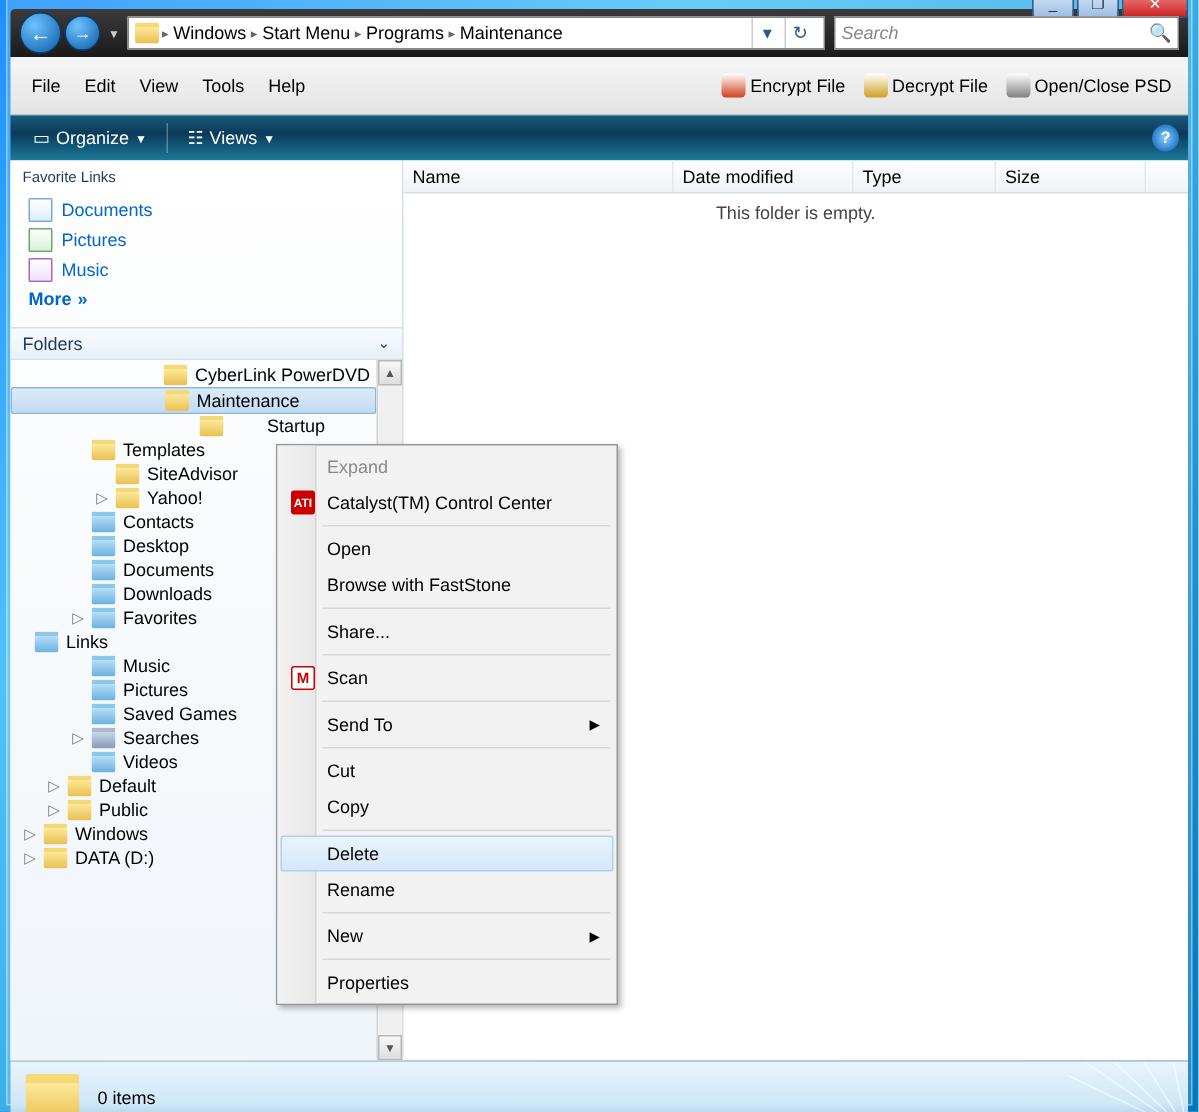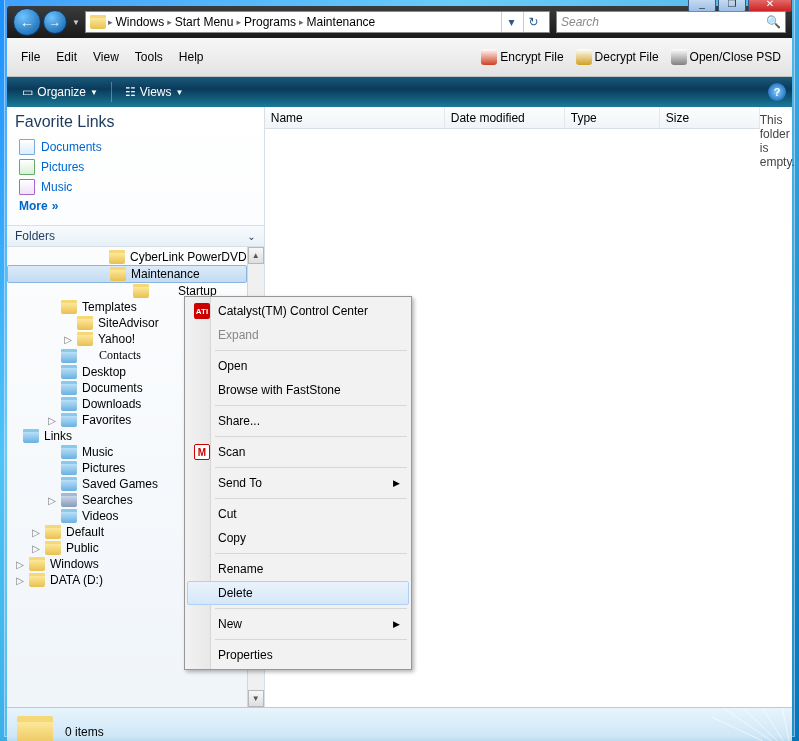--- a/index.html
+++ b/index.html
@@ -24,35 +24,35 @@
 .menu-right { margin-left: auto; display: flex; align-items: center; gap: 2px; }
 .menu-rbtn { display: flex; align-items: center; gap: 3px; padding: 2px 5px; }
 .rbtn-icon { width: 16px; height: 16px; border-radius: 3px; }
 .toolbar { height: 30px; background: linear-gradient(#1a5a7a, #0a3a5a 40%, #1a7a9a); display: flex; align-items: center; padding: 0 6px; color: #fff; margin: 0 2px; }
 .tool-btn { display: flex; align-items: center; gap: 4px; padding: 2px 8px; border: 1px solid transparent; border-radius: 2px; cursor: pointer; }
 .tool-arrow { font-size: 8px; }
 .help-btn { margin-left: auto; width: 18px; height: 18px; border-radius: 50%; background: radial-gradient(#8cf, #05a); display: flex; align-items: center; justify-content: center; font-size: 11px; font-weight: bold; }
 .content-area { display: flex; background: #fff; margin: 0 2px; height: 600px; }
 .nav-pane { width: 262px; border-right: 1px solid #d5dfe5; display: flex; flex-direction: column; background: linear-gradient(#fff, #f0f5fa); }
 .fav-section { padding: 6px 8px 10px; }
-.fav-header { color: #1e395b; font-size: 16px; margin-bottom: 6px; }
+.fav-header { color: #1e395b; font-size: 10px; margin-bottom: 6px; }
 .fav-link { display: flex; align-items: center; gap: 6px; padding: 2px 4px; color: #0066cc; cursor: pointer; }
 .more-link { color: #0066cc; padding: 2px 4px; display: flex; align-items: center; gap: 4px; font-weight: bold; }
 .folders-header { background: linear-gradient(#f7fbfe, #e8f1f8); border-top: 1px solid #d5dfe5; border-bottom: 1px solid #d5dfe5; padding: 3px 8px; color: #1e395b; display: flex; align-items: center; justify-content: space-between; cursor: pointer; }
 .tree { flex: 1; overflow-y: auto; padding: 2px 0; position: relative; }
 .tree-item { display: flex; align-items: center; gap: 2px; padding: 1px 0; cursor: pointer; white-space: nowrap; }
 .tree-item.selected { background: linear-gradient(#dceaf8, #c2dcf3); border: 1px solid #8ab5e0; border-radius: 2px; }
 .tree-expander { width: 14px; text-align: center; color: #7a7a7a; font-size: 10px; }
 .folder-icon { width: 16px; height: 14px; background: linear-gradient(#fde89a, #e9c050); border-radius: 1px 1px 2px 2px; border-top: 3px solid #f5d978; position: relative; }
 .folder-icon.special { background: linear-gradient(#b8e0f8, #6ab0e0); border-top-color: #8cc8e8; }
 .folder-icon.search { background: linear-gradient(#c8d8e8, #8898b8); border-top-color: #a8b8d0; }
 .tree-scrollbar { position: absolute; right: 0; top: 0; bottom: 0; width: 17px; background: #f0f0f0; border-left: 1px solid #d5d5d5; }
 .scroll-btn { height: 17px; background: linear-gradient(#f7f7f7, #dedede); border: 1px solid #b8b8b8; display: flex; align-items: center; justify-content: center; font-size: 8px; color: #555; }
 .scroll-thumb { position: absolute; left: 1px; right: 1px; background: linear-gradient(90deg, #e8e8e8, #c8c8c8); border: 1px solid #989898; border-radius: 2px; }
-.list-pane { flex: 1; display: flex; }
+.list-pane { flex: 1; display: flex; flex-direction: column; }
 .list-header { height: 22px; background: linear-gradient(#fdfdfd, #f0f4f8); border-bottom: 1px solid #d5dfe5; display: flex; }
 .list-col { padding: 3px 6px; border-right: 1px solid #e2e8ee; display: flex; align-items: center; }
 .list-body { flex: 1; display: flex; align-items: flex-start; justify-content: center; padding-top: 6px; color: #444; }
 .status-bar { height: 48px; background: linear-gradient(#e8f4fc, #cfe7f7 60%, #7fb8e0); border-top: 1px solid #b0cde2; margin: 0 2px; display: flex; align-items: center; padding: 0 10px; gap: 12px; position: relative; overflow: hidden; }
 .status-icon { width: 36px; height: 32px; background: linear-gradient(#fde89a, #e9c050); border-radius: 2px 2px 4px 4px; border-top: 6px solid #f5d978; }
 .status-rays { position: absolute; right: 0; bottom: 0; width: 140px; height: 48px; }
 .context-menu { position: absolute; left: 184px; top: 296px; width: 228px; background: #f2f2f2; border: 1px solid #979797; box-shadow: 2px 2px 4px rgba(0,0,0,0.3); padding: 2px; z-index: 100; }
 .ctx-item { display: flex; align-items: center; padding: 4px 8px 4px 30px; cursor: pointer; position: relative; border: 1px solid transparent; border-radius: 2px; }
 .ctx-item:hover, .ctx-item.highlight { background: linear-gradient(#eaf3fc, #d5e8f8); border: 1px solid #aecff7; }
 .ctx-item.disabled { color: #888; }
@@ -198,21 +198,21 @@
               <span style="margin-left: 3px;">SiteAdvisor</span>
             </div>
             <div class="tree-item" style="padding-left: 54px;">
               <span class="tree-expander">▷</span>
               <span class="folder-icon "></span>
               <span style="margin-left: 3px;">Yahoo!</span>
             </div>
             <div class="tree-item" style="padding-left: 38px;">
               <span class="tree-expander"></span>
               <span class="folder-icon special"></span>
-              <span style="margin-left: 20px; font-family: Liberation Serif, serif;">Contacts</span>
+              <span style="margin-left: 3px;">Contacts</span>
             </div>
             <div class="tree-item" style="padding-left: 38px;">
               <span class="tree-expander"></span>
               <span class="folder-icon special"></span>
               <span style="margin-left: 3px;">Desktop</span>
             </div>
             <div class="tree-item" style="padding-left: 38px;">
               <span class="tree-expander"></span>
               <span class="folder-icon special"></span>
               <span style="margin-left: 3px;">Documents</span>
@@ -310,27 +310,27 @@
           <path d="M140 48 L110 0"></path>
           <path d="M140 48 L130 0"></path>
         </g>
       </svg>
   </div>
 </div>
 
 <div class="context-menu">
   <div class="ctx-gutter"></div>
   <div id="ctx-items" style="position:relative;">
+      <div class="ctx-item disabled">
+        <span>Expand</span>
+      </div>
       <div class="ctx-item">
         <div class="ctx-icon ati">ATI</div>
         <span>Catalyst(TM) Control Center</span>
       </div>
-      <div class="ctx-item disabled">
-        <span>Expand</span>
-      </div>
       <div class="ctx-sep"></div>
       <div class="ctx-item">
         <span>Open</span>
       </div>
       <div class="ctx-item">
         <span>Browse with FastStone</span>
       </div>
       <div class="ctx-sep"></div>
       <div class="ctx-item">
         <span>Share...</span>
@@ -346,26 +346,26 @@
         <span class="ctx-arrow">▶</span>
       </div>
       <div class="ctx-sep"></div>
       <div class="ctx-item">
         <span>Cut</span>
       </div>
       <div class="ctx-item">
         <span>Copy</span>
       </div>
       <div class="ctx-sep"></div>
-      <div class="ctx-item">
-        <span>Rename</span>
-      </div>
       <div class="ctx-item highlight">
         <span>Delete</span>
       </div>
+      <div class="ctx-item">
+        <span>Rename</span>
+      </div>
       <div class="ctx-sep"></div>
       <div class="ctx-item">
         <span>New</span>
         <span class="ctx-arrow">▶</span>
       </div>
       <div class="ctx-sep"></div>
       <div class="ctx-item">
         <span>Properties</span>
       </div>
     </div>

